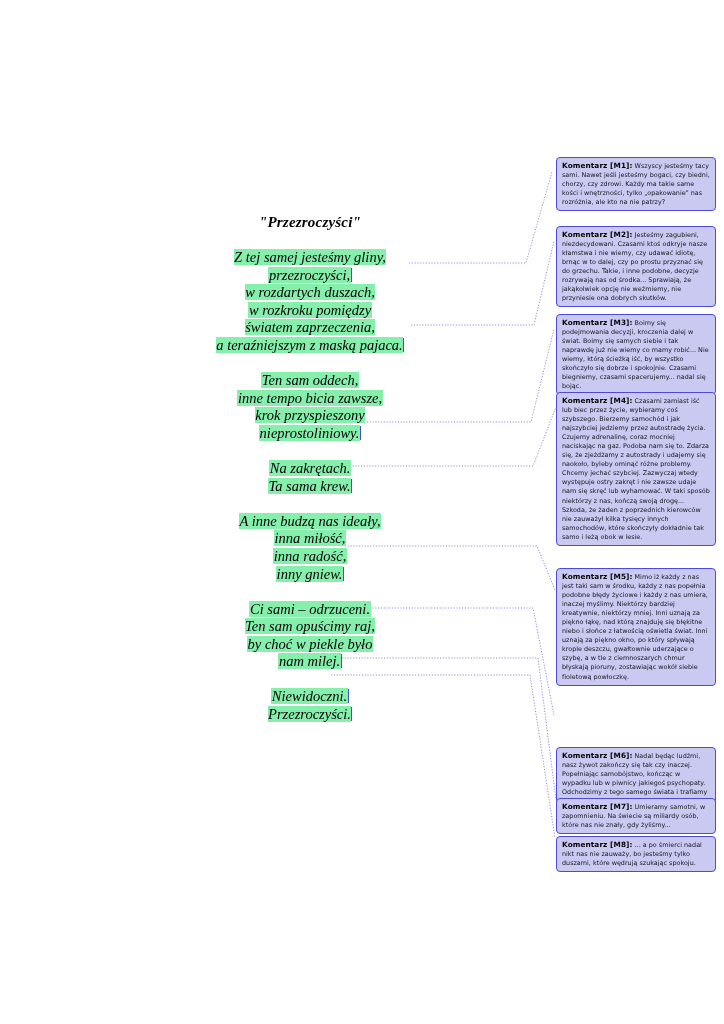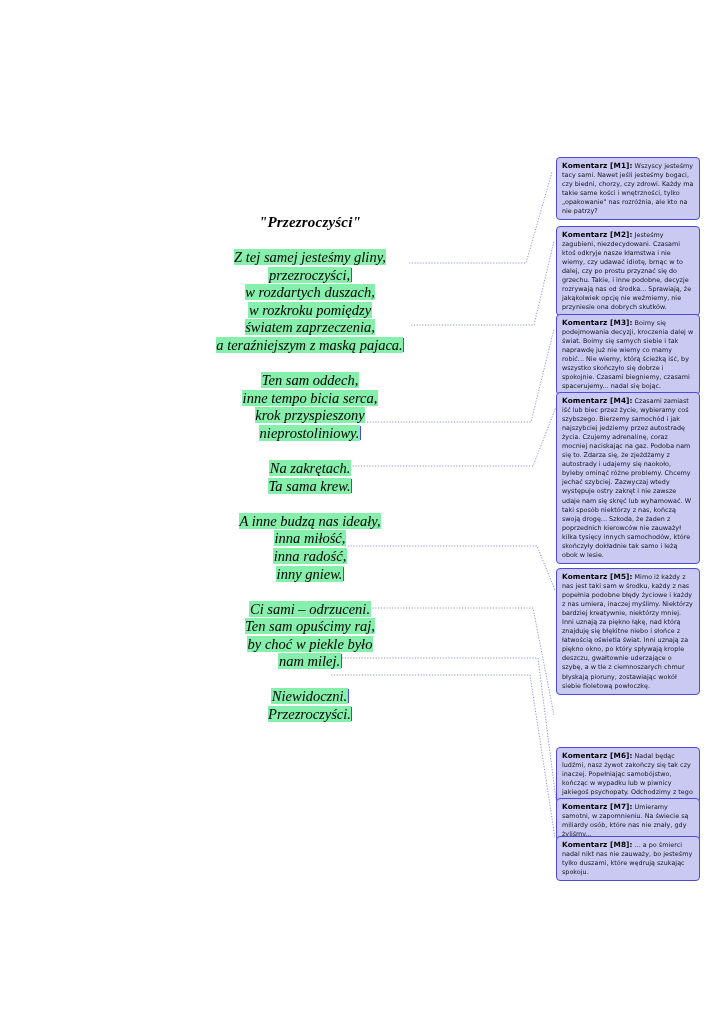--- a/index.html
+++ b/index.html
@@ -104,21 +104,21 @@
     position: absolute;
     left: 556px;
     top: 0;
     width: 160px;
     z-index: 3;
   }
 
   .comment-box {
     position: absolute;
     left: 0;
-    width: 144px;
+    width: 160px;
     box-sizing: border-box;
     background: #c9c9f2;
     border: 1.2px solid #4b4bd6;
     border-radius: 4px;
     padding: 3px 5px 3px 5px;
     font-family: "DejaVu Sans", sans-serif;
     font-size: 6.4px;
     line-height: 9.05px;
     color: #15151c;
     text-align: left;
@@ -175,21 +175,21 @@
         <span class="vline"><span class="hl">Z tej samej jesteśmy gliny,</span></span>
         <span class="vline"><span class="hl">przezroczyści,</span><span class="anchor"></span></span>
         <span class="vline"><span class="hl">w rozdartych duszach,</span></span>
         <span class="vline"><span class="hl">w rozkroku pomiędzy</span></span>
         <span class="vline"><span class="hl">światem zaprzeczenia,</span></span>
         <span class="vline"><span class="hl">a teraźniejszym z maską pajaca.</span><span class="anchor"></span></span>
       </div>
 
       <div class="stanza">
         <span class="vline"><span class="hl">Ten sam oddech,</span></span>
-        <span class="vline"><span class="hl">inne tempo bicia serca,</span></span>
+        <span class="vline"><span class="hl">inne tempo bicia zawsze,</span></span>
         <span class="vline"><span class="hl">krok przyspieszony</span></span>
         <span class="vline"><span class="hl">nieprostoliniowy.</span><span class="anchor"></span></span>
       </div>
 
       <div class="stanza">
         <span class="vline"><span class="hl">Na zakrętach.</span></span>
         <span class="vline"><span class="hl">Ta sama krew.</span><span class="anchor"></span></span>
       </div>
 
       <div class="stanza">

